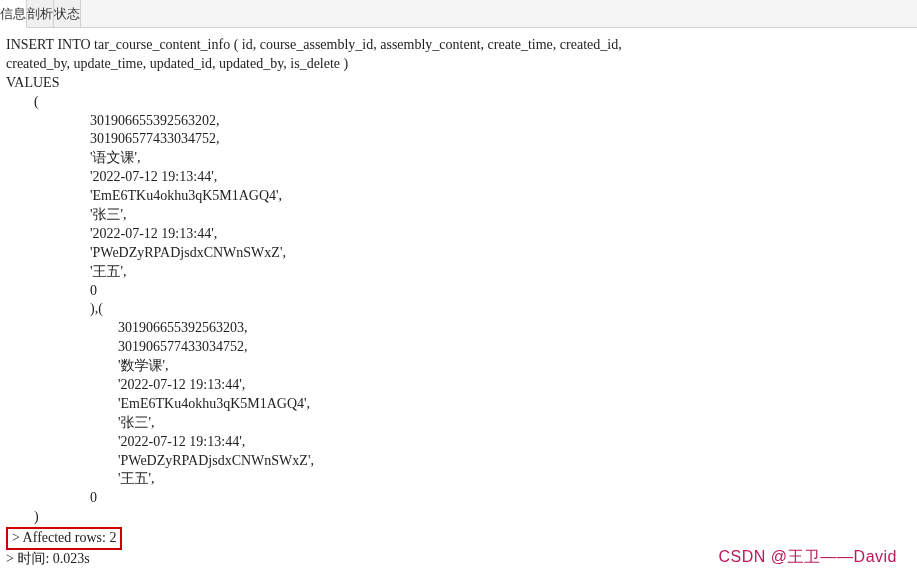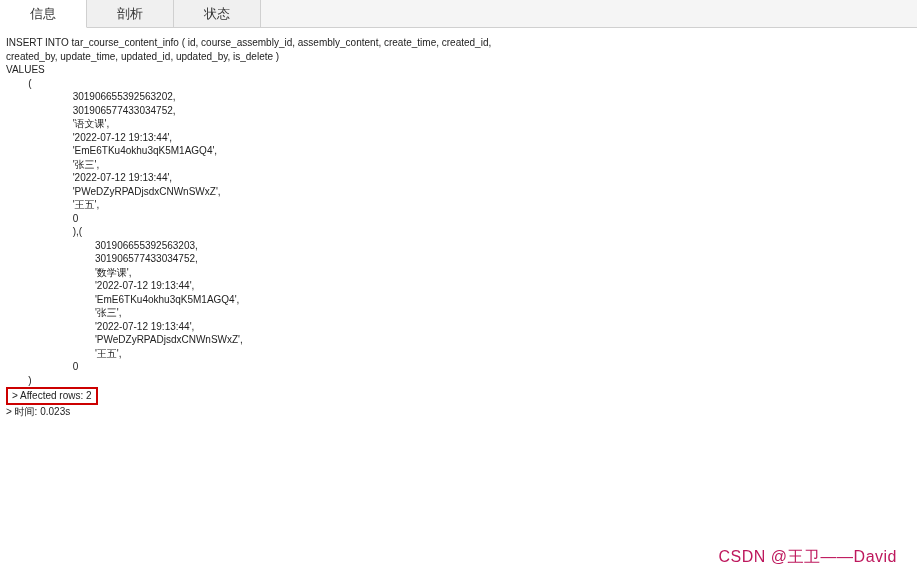--- a/index.html
+++ b/index.html
@@ -15,39 +15,39 @@
       overflow: hidden;
       position: relative;
     }
     .tabs {
       display: flex;
       border-bottom: 1px solid #d0d0d0;
       background: #f5f5f5;
       height: 28px;
     }
     .tab {
-      padding: 4px 30px;
+      padding: 4px 0;
       font-size: 13px;
       color: #333;
       cursor: pointer;
       border-right: 1px solid #d0d0d0;
       background: #f0f0f0;
       display: flex;
       align-items: center;
     }
     .tab.active {
       background: #ffffff;
       border-bottom: 1px solid #ffffff;
       margin-bottom: -1px;
       font-weight: normal;
     }
     .content {
       padding: 8px 6px;
-      font-family: Liberation Sans, sans-serif;
-      font-size: 10px;
+      font-family: Liberation Serif, serif;
+      font-size: 14px;
       line-height: 1.35;
       color: #222;
       white-space: pre;
     }
     .highlight-box {
       border: 2px solid #cc0000;
       display: inline-block;
       padding: 0 4px;
     }
     .watermark {

